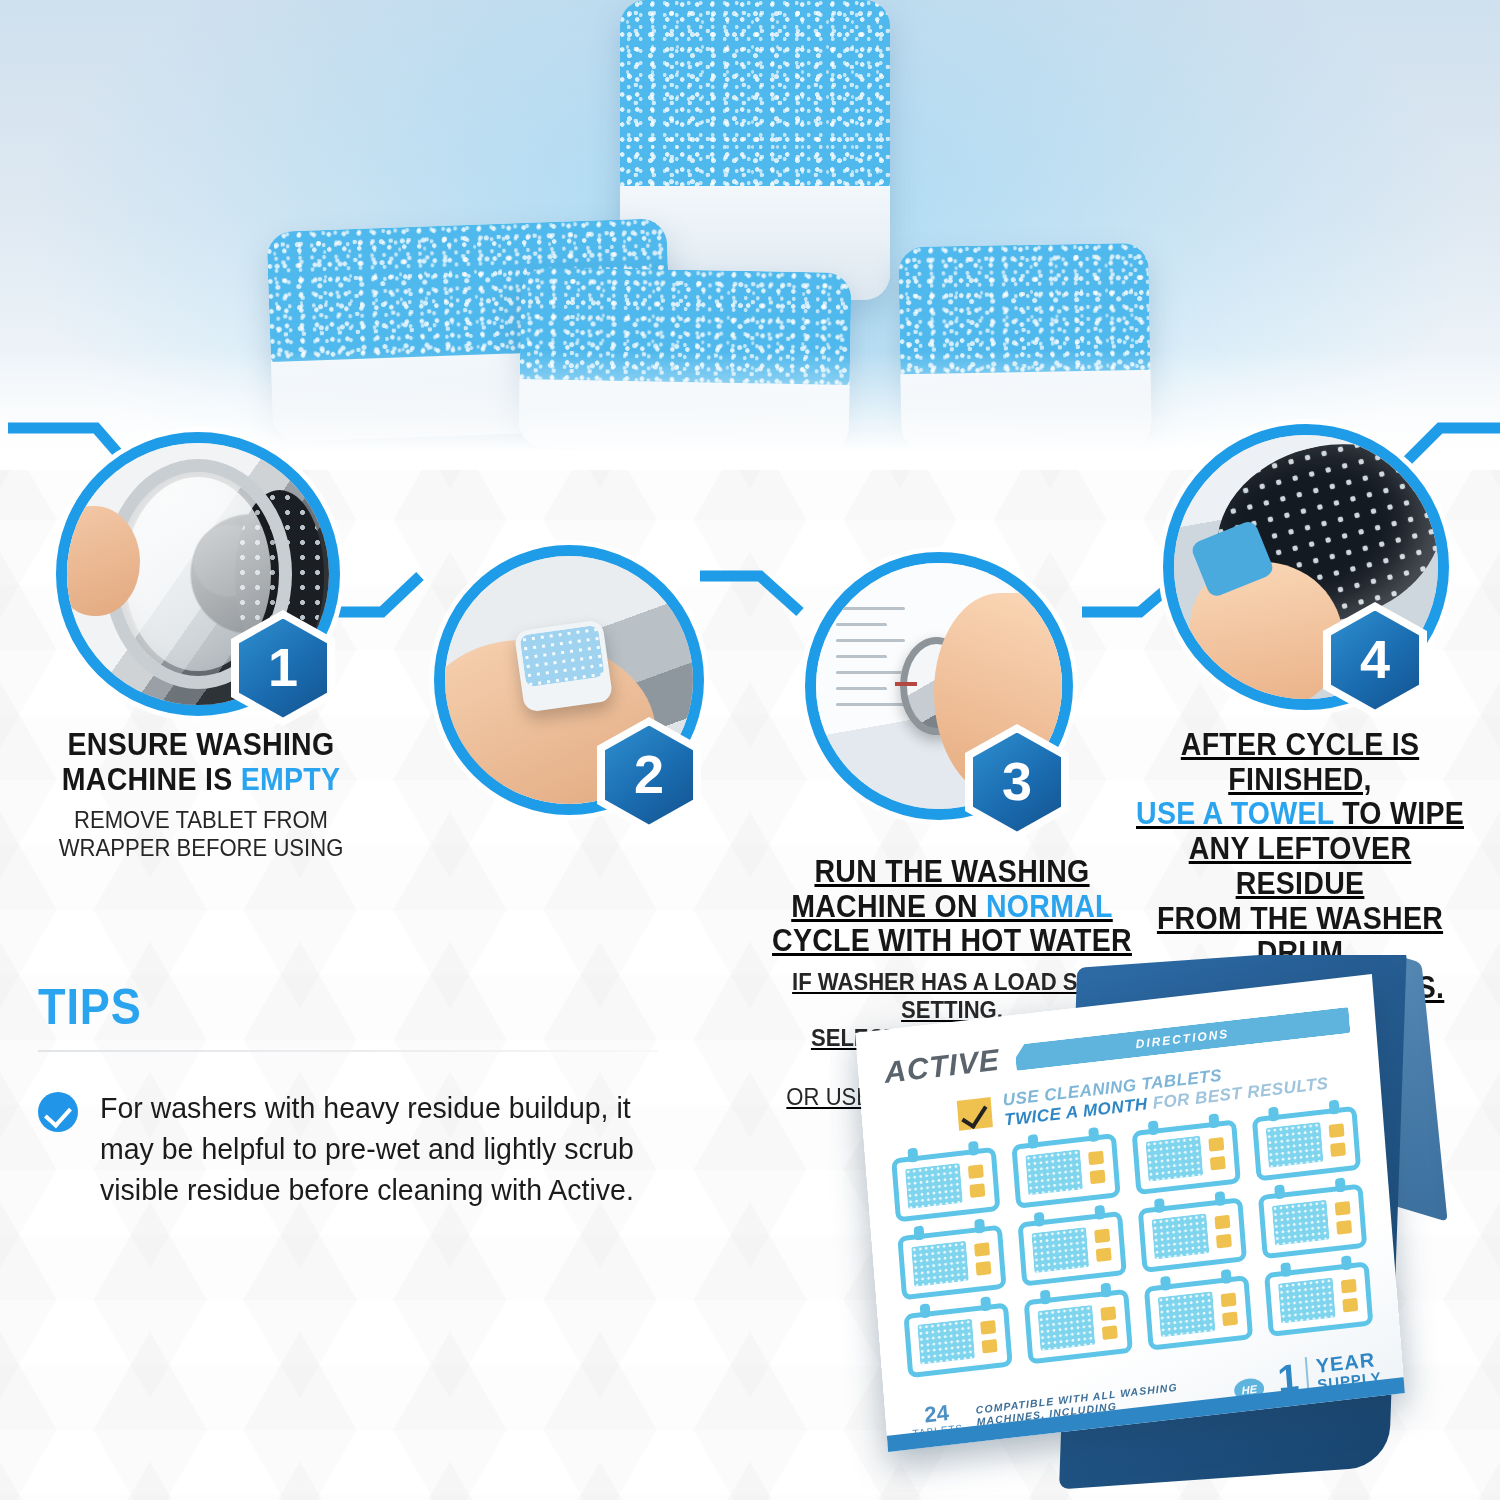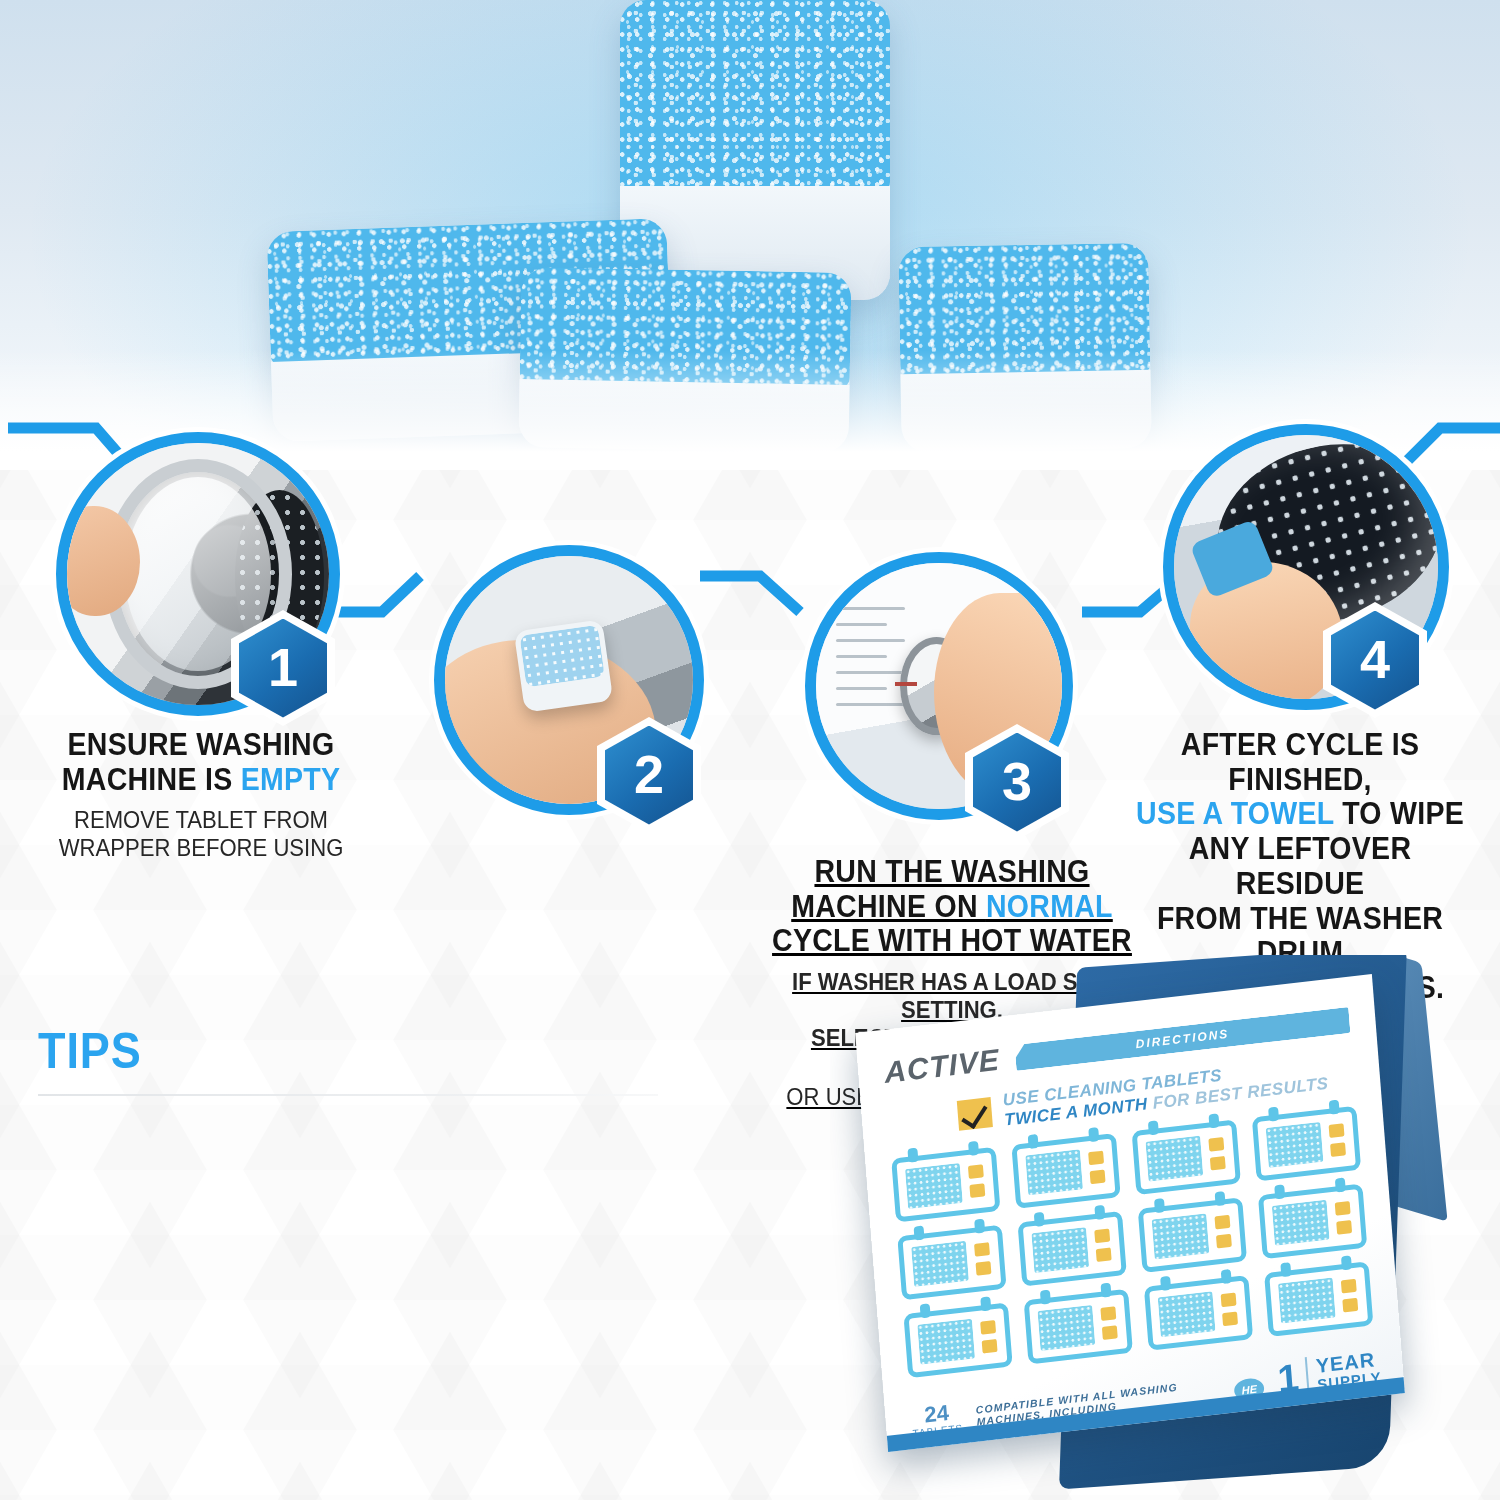--- a/index.html
+++ b/index.html
@@ -181,21 +181,21 @@
   .cap .s {
     margin-top: 9px;
     font-family: "Liberation Sans Narrow", "Liberation Sans", sans-serif;
     font-weight: 400; color: #262626; font-size: 24px; line-height: 1.16;
     transform: scaleX(.92);
   }
   .cap .s.bold { font-weight: 700; font-size: 24px; }
   .cap .s.light { font-weight: 400; }
 
   
-  .tips { position: absolute; left: 38px; top: 1022px; width: 660px; }
+  .tips { position: absolute; left: 38px; top: 978px; width: 660px; }
   .tips h2 {
     font-family: "Liberation Sans Narrow", "Liberation Sans", sans-serif;
     font-weight: 700; font-size: 50px; color: #2ba4ef; letter-spacing: 1px;
     transform: scaleX(.9); transform-origin: left center;
   }
   .tips-rule { margin-top: 14px; height: 2px; width: 620px;
     background: linear-gradient(90deg, #e2e5e8, #eef0f2 70%, #f7f8f9); }
   .tip { display: flex; gap: 22px; margin-top: 36px; align-items: flex-start; }
   .check {
     flex: 0 0 auto; width: 40px; height: 40px; border-radius: 50%;
@@ -394,34 +394,38 @@
       <div class="photo ph-wipe">
         <div class="drum2"></div>
           <div class="hand4"></div>
           <div class="cloth"></div>
       </div>
     </div>
     <div class="badge" style="left:160px; top:178px;">
       <div class="badge-inner">4</div>
     </div>
   </div>
-  <div class="cap" style="left:1105px; top:728px; width:390px;">
+  <div class="cap" style="left:1105px; top:728px; width:390px;text-decoration:underline;">
     <div class="h">
       <div>AFTER CYCLE IS FINISHED,</div>
       <div><em>USE A TOWEL</em><span> TO WIPE</span></div>
       <div>ANY LEFTOVER RESIDUE</div>
       <div>FROM THE WASHER DRUM</div>
       <div>AND OTHER AREAS.</div>
     </div>
   </div>
 
   <div class="tips">
     <h2>TIPS</h2>
     <div class="tips-rule"></div>
 
+    <div class="tip">
+      <span class="check"></span>
+      <p>For washers with heavy residue buildup, it may be helpful to pre-wet and lightly scrub visible residue before cleaning with Active.</p>
+    </div>
 
   </div>
 
   <div class="box-wrap">
     <div class="box-lid"></div>
     <div class="box-back"></div>
 
     <div class="insert">
       <div class="insert-top">
         <div class="brand">ACTIVE</div>

